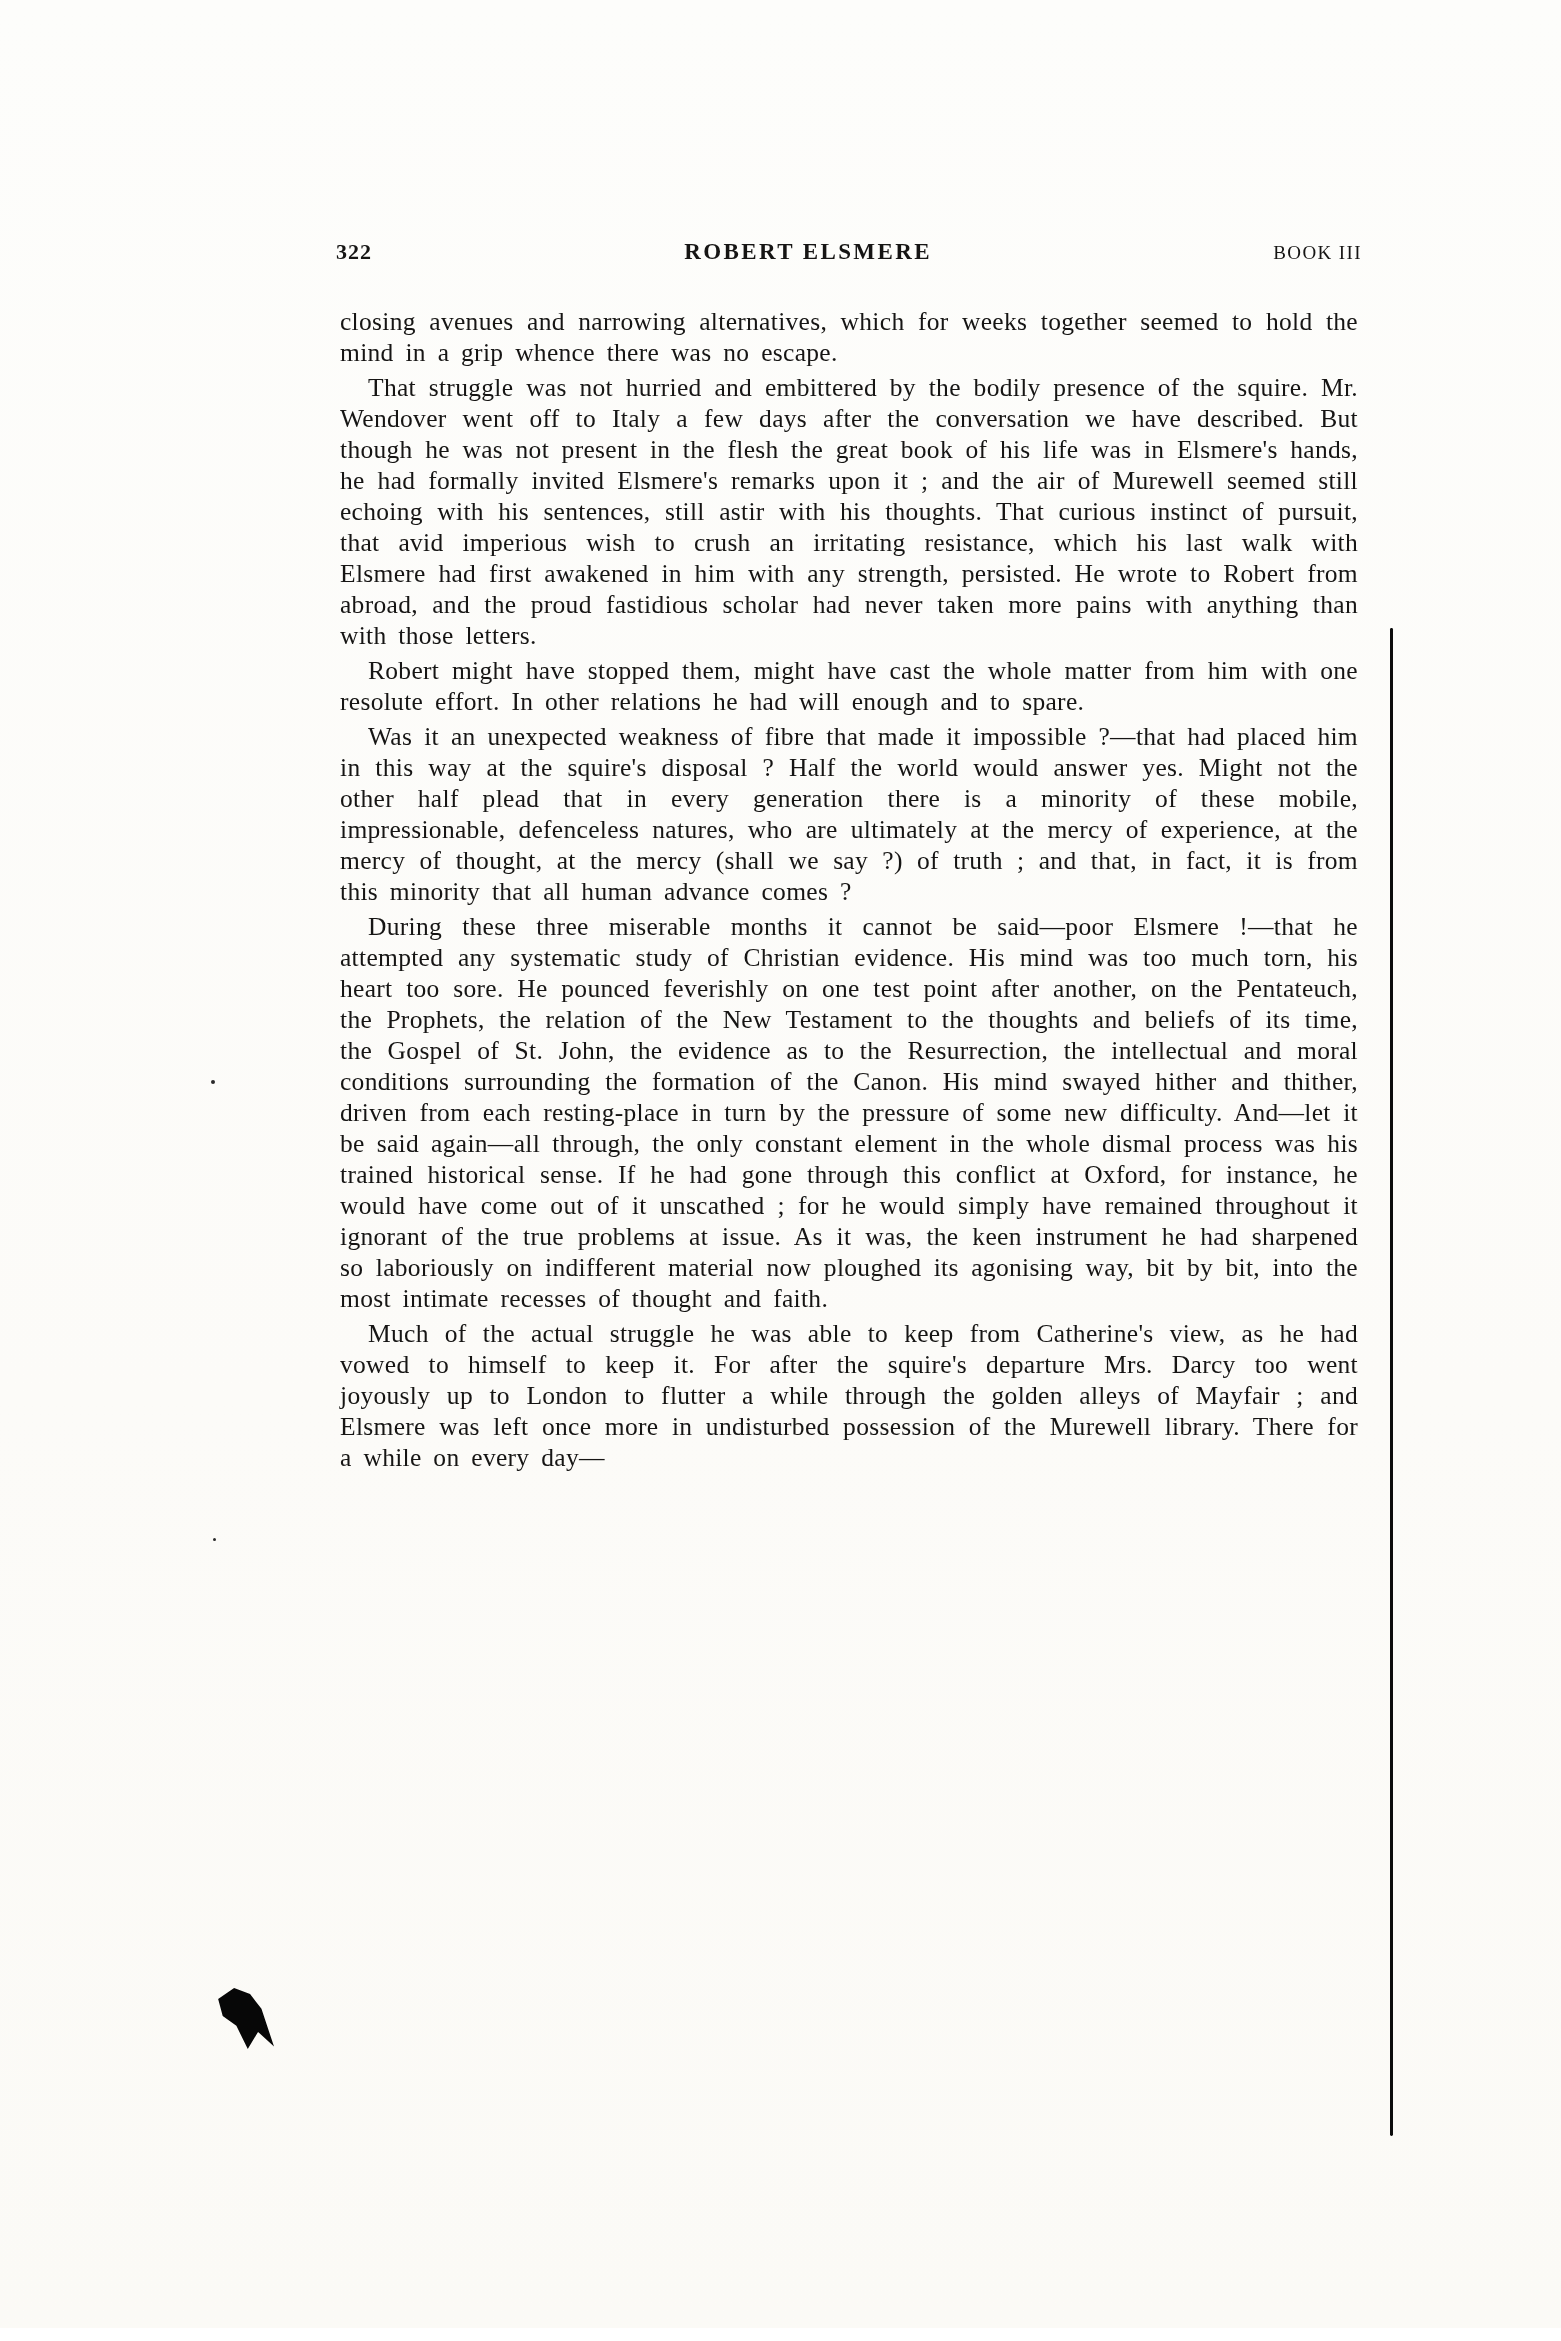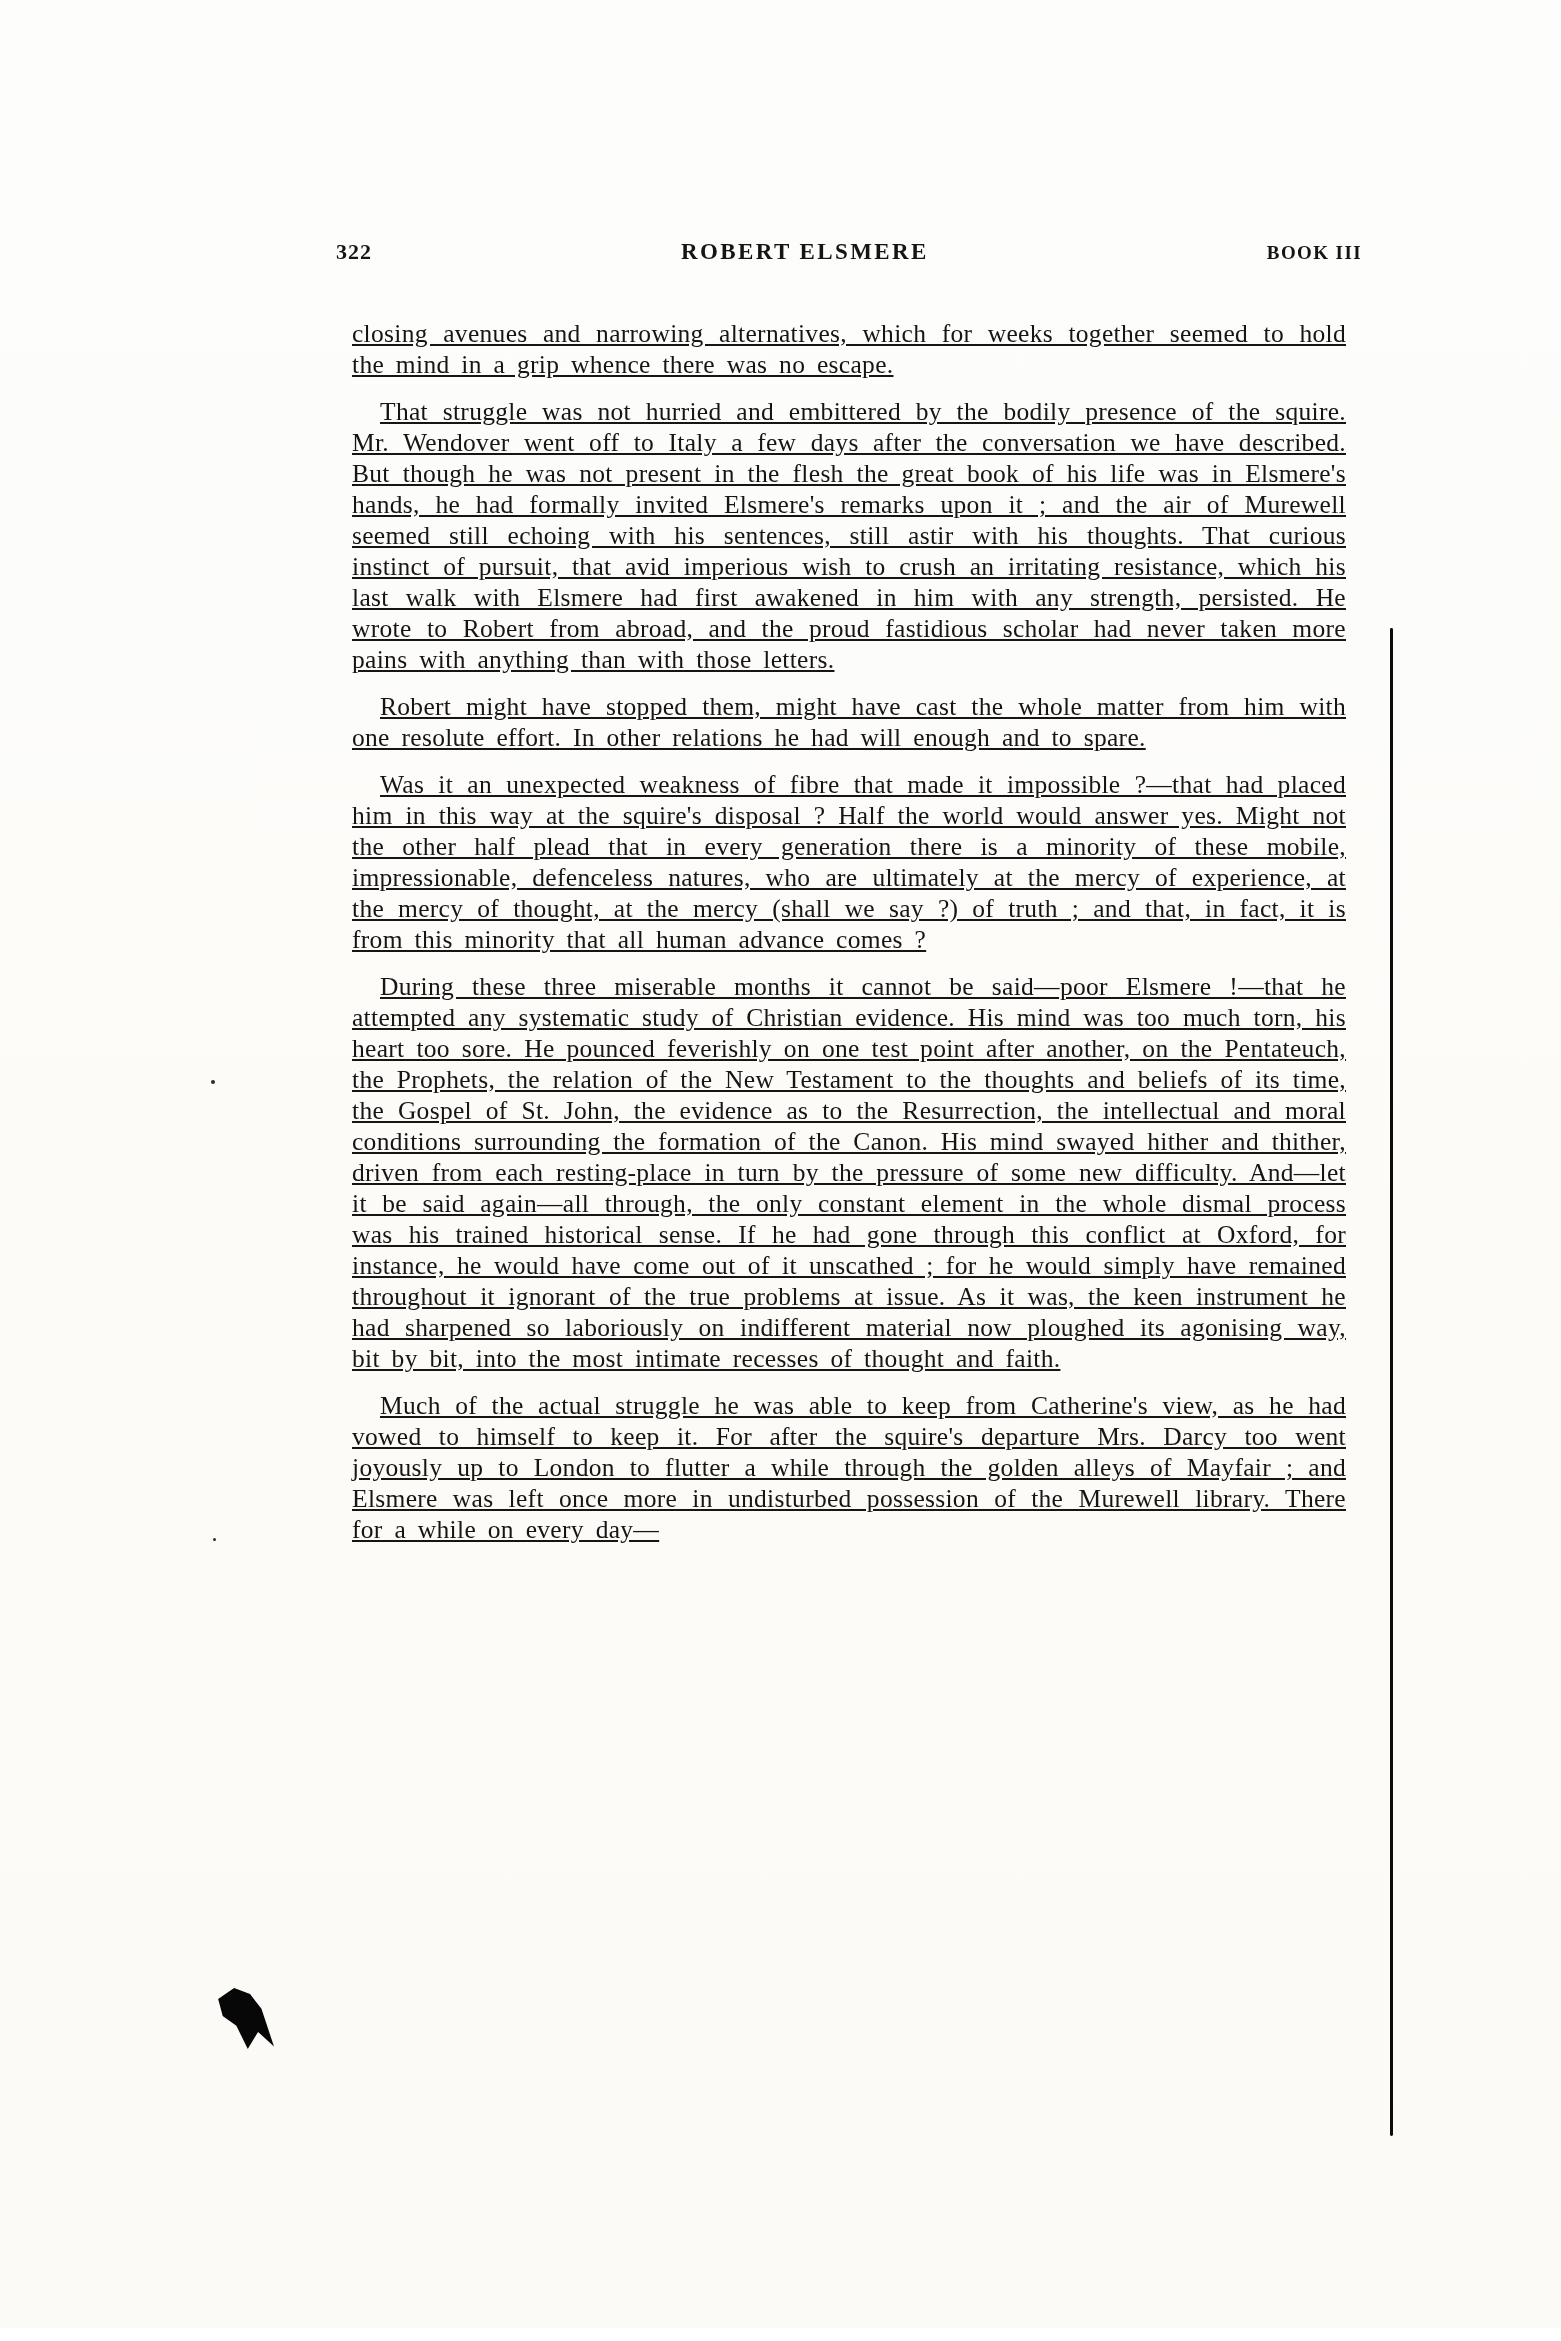--- a/index.html
+++ b/index.html
@@ -32,39 +32,38 @@
   }
   .running-title {
     font-size: 23px;
     font-weight: bold;
     letter-spacing: 2.4px;
     transform: translateX(-29px);
     margin-left: 29px;
   }
   .book-label {
     font-size: 19px;
-    font-weight: bold;
+    font-weight: normal;
     letter-spacing: 1.4px;
   }
   .page-body {
     position: absolute;
     left: 336px;
     top: 302px;
     width: 1026px;
     font-size: 25.5px;
     line-height: 31px;
     text-align: justify;
     word-spacing: 0.20em;
     letter-spacing: 0.012em;
     font-weight: 500;
   }
   .page-body p.para {
-    margin: 16px;
+    margin: 4px;
     text-indent: 0;
-    text-decoration: underline;
   }
   .page-body p.para.indent {
     text-indent: 28px;
   }
   .ink-blot {
     position: absolute;
     left: 217px;
     top: 1988px;
     width: 57px;
     height: 61px;

